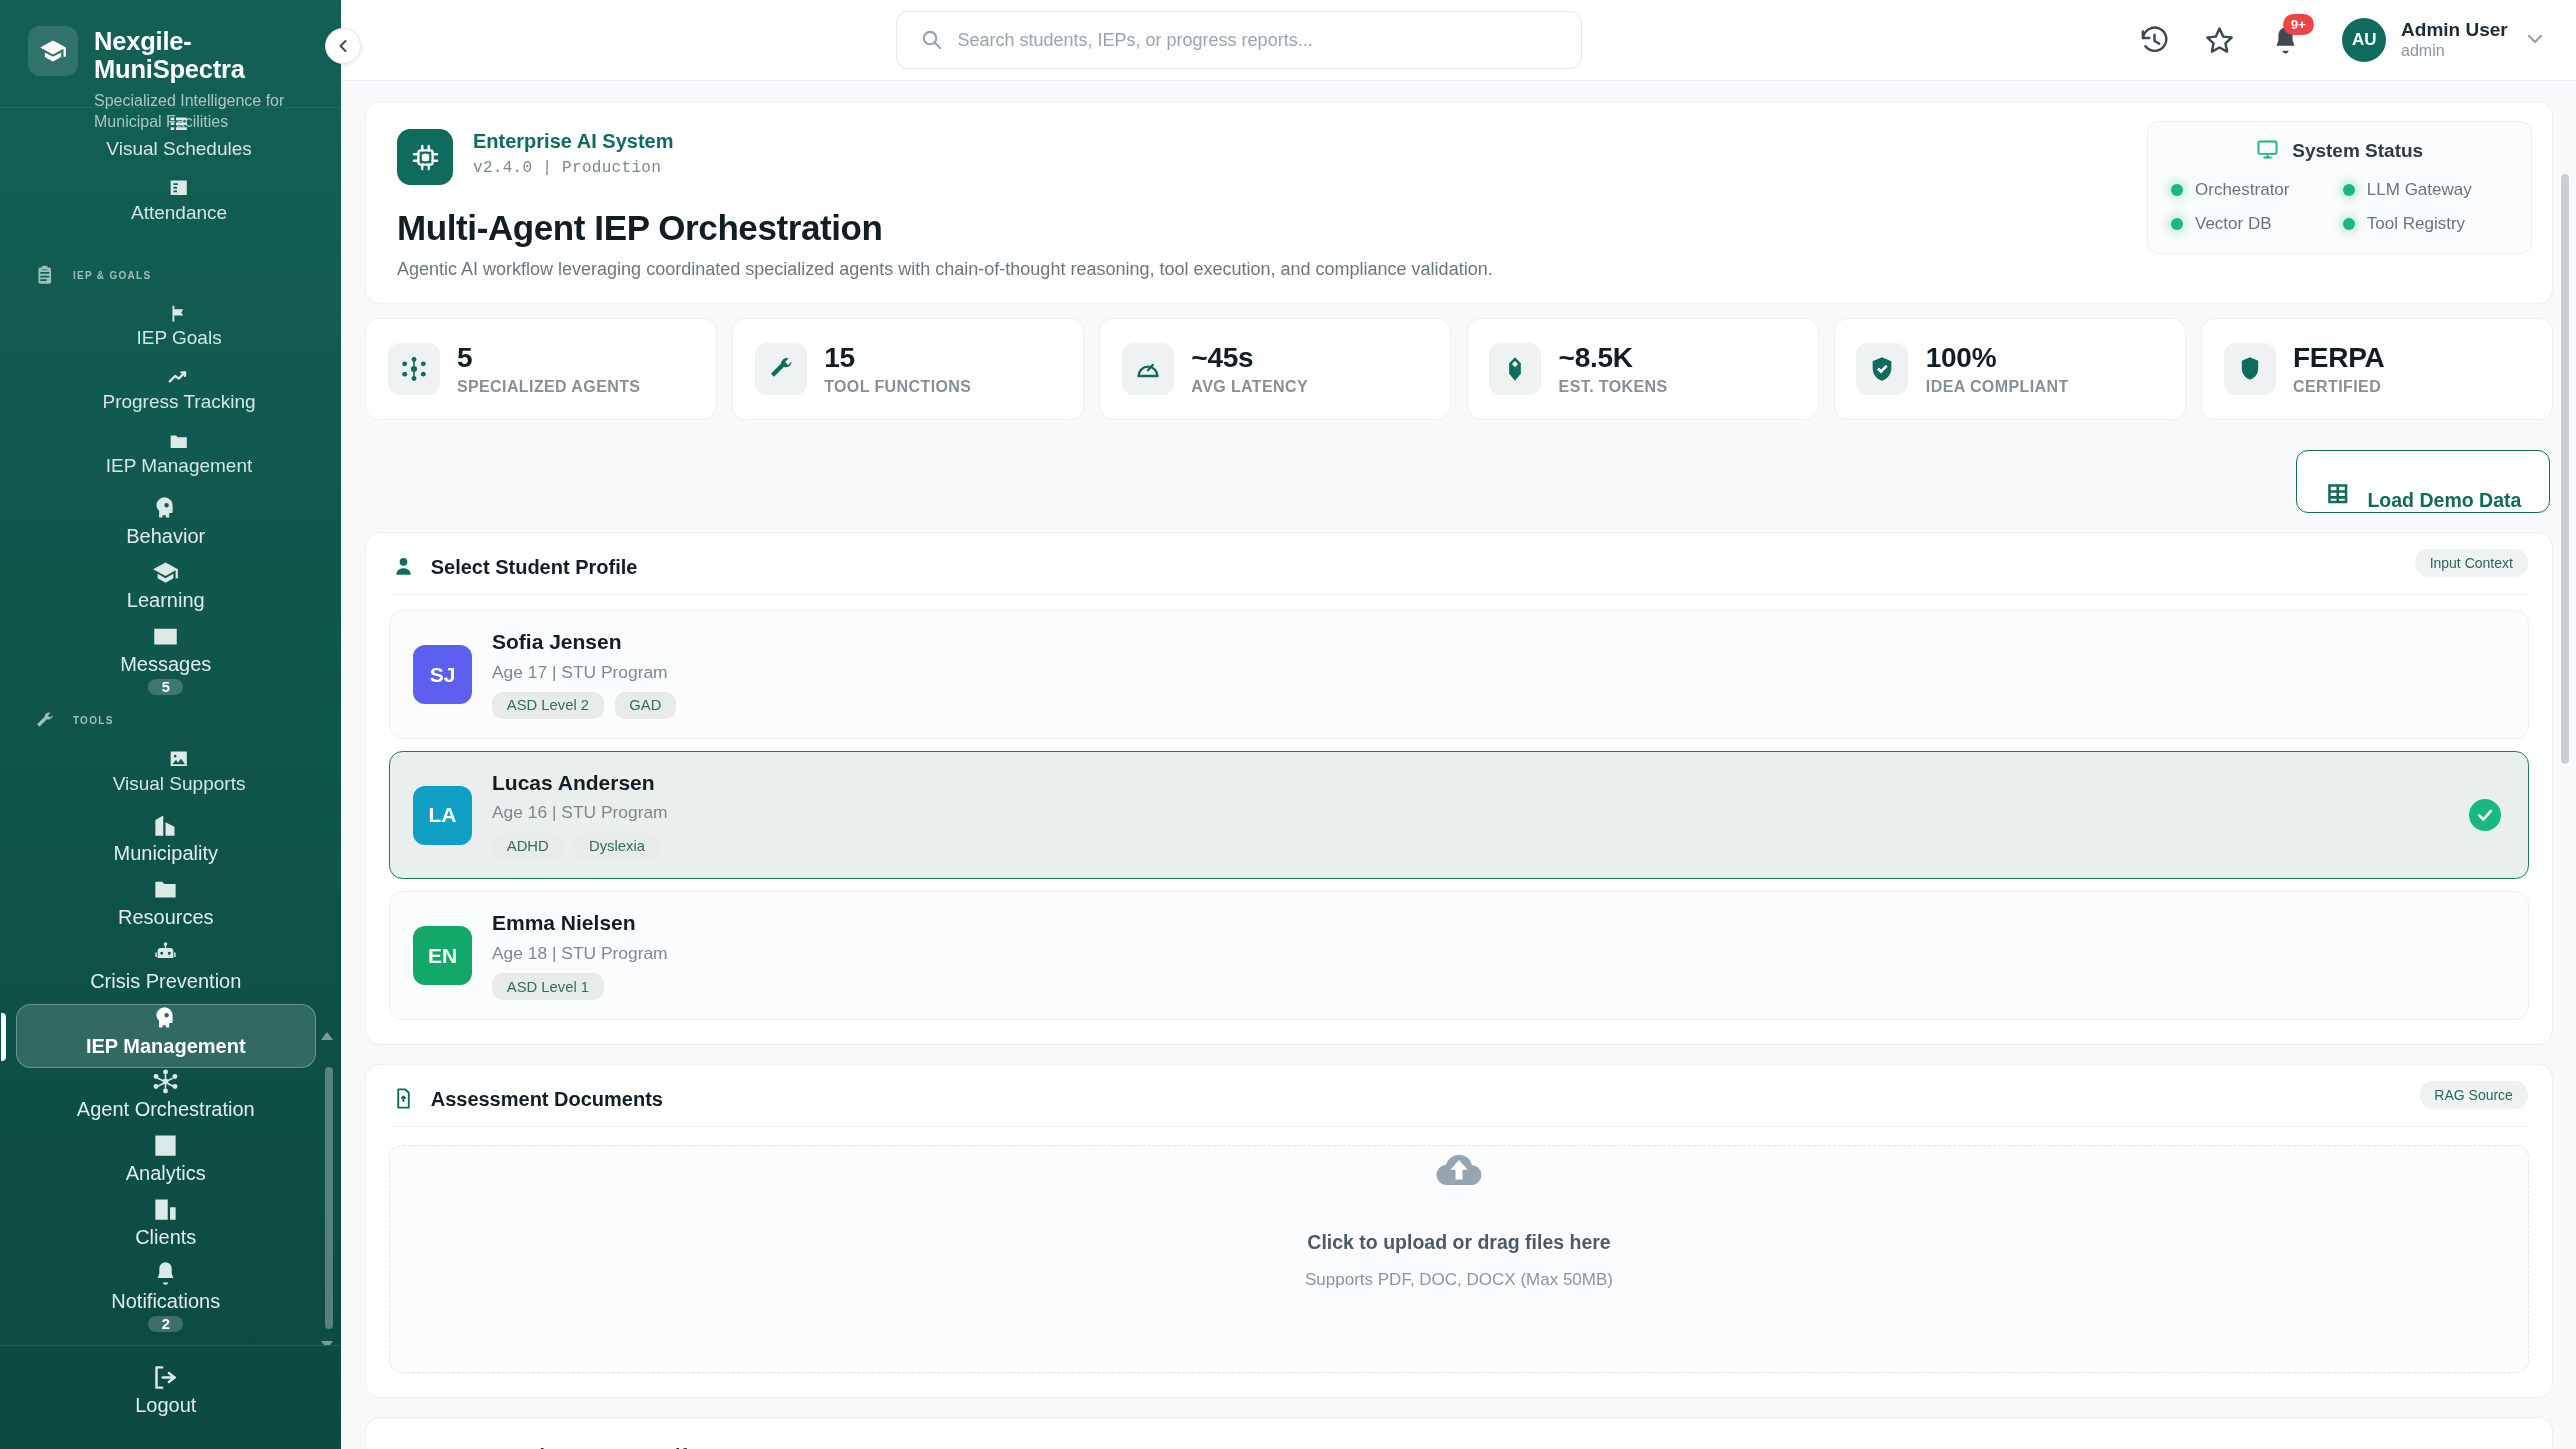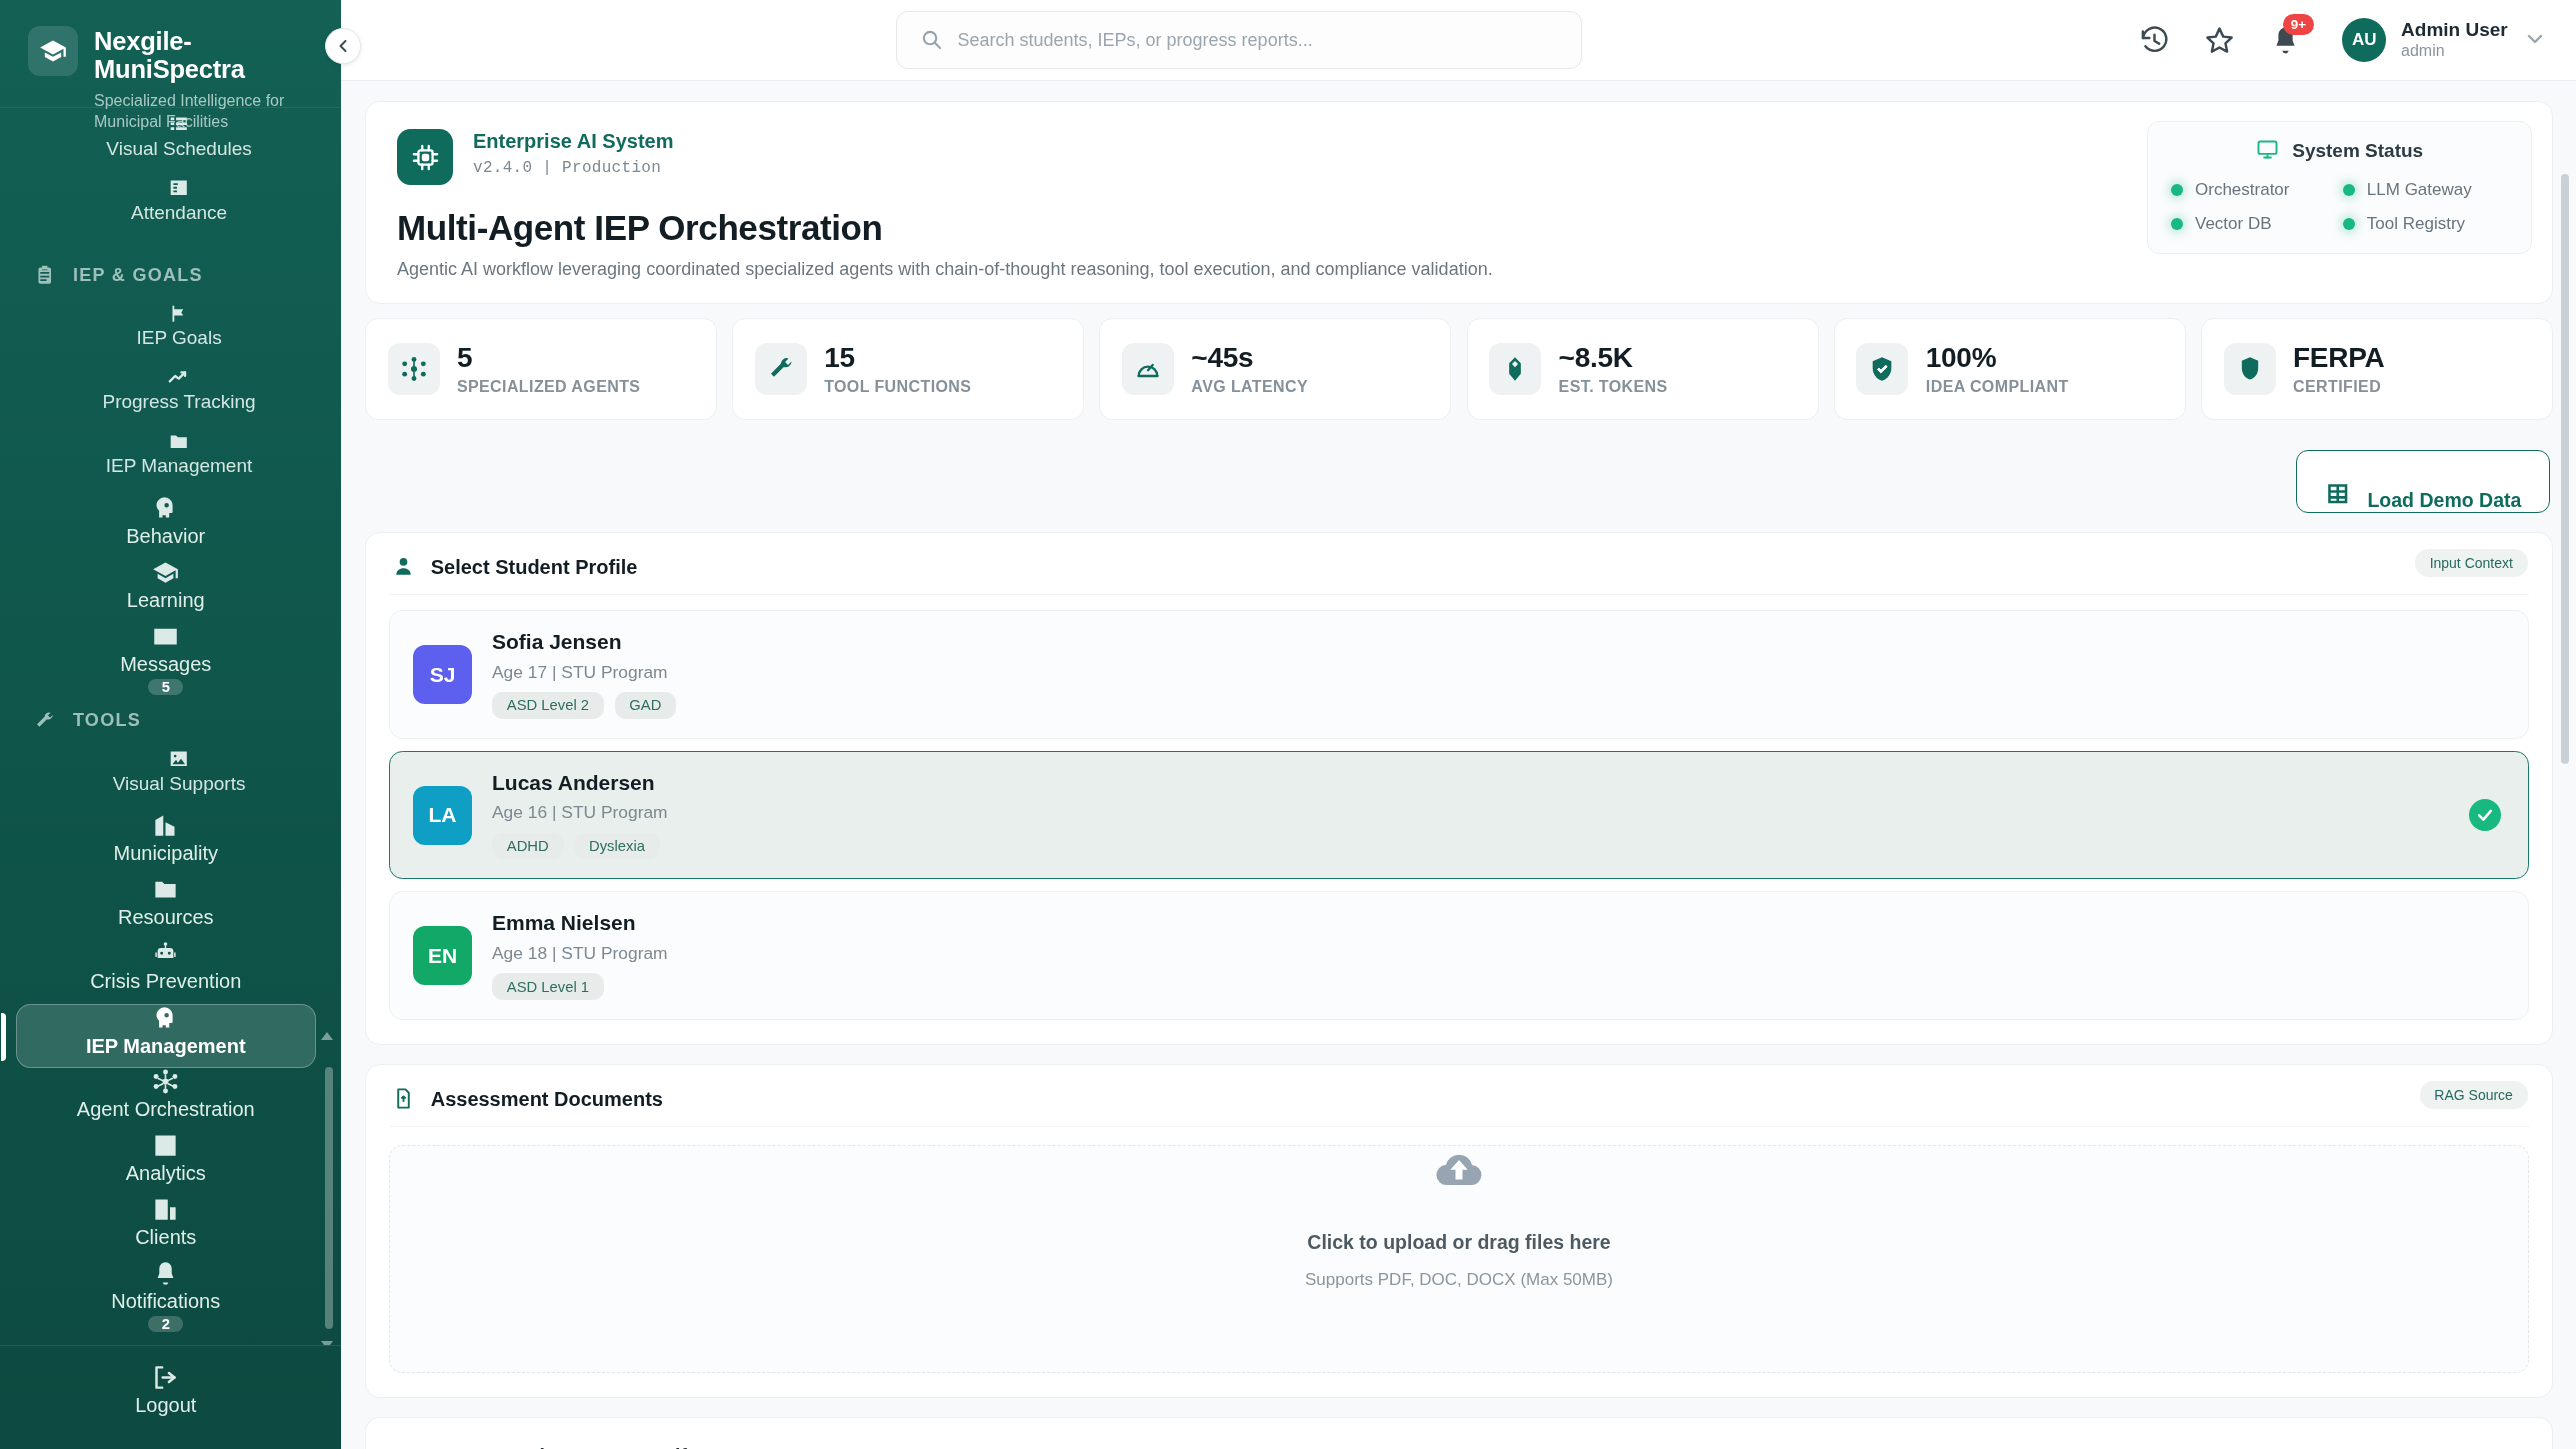--- a/index.html
+++ b/index.html
@@ -75,21 +75,21 @@
   .nav-label { flex: 1; white-space: nowrap; }
   .nav-badge {
     min-width: 35px; height: 29.5px; padding: 0 9.4px;
     border-radius: 14.8px; background: rgba(255,255,255,0.2);
     color: #ffffff; font-size: 14.8px; font-weight: 700;
     display: flex; align-items: center; justify-content: center;
   }
   .nav-section {
     display: flex; align-items: center; gap: 17.4px;
     height: 47px; margin: 10.7px 25.5px 4px 34px;
-    font-size: 18px; font-weight: 700; letter-spacing: 1.3px;
+    font-size: 10px; font-weight: 700; letter-spacing: 1.3px;
     color: #9dc0b9; text-transform: uppercase;
   }
   .sb-icon { width: 27px; height: 27px; flex: 0 0 27px; display:flex; align-items:center; justify-content:center; }
   .sb-icon svg { width: 100%; height: 100%; display: block; }
   .sb-icon.small { width: 21.5px; height: 21.5px; flex: 0 0 21.5px; }
   .nav-thumb {
     position: absolute; right: 8px; top: 959px; width: 8px; height: 262px;
     background: rgba(255,255,255,0.30); border-radius: 4px;
   }
   .nav-arrow { position: absolute; right: 8px; width: 0; height: 0; }

